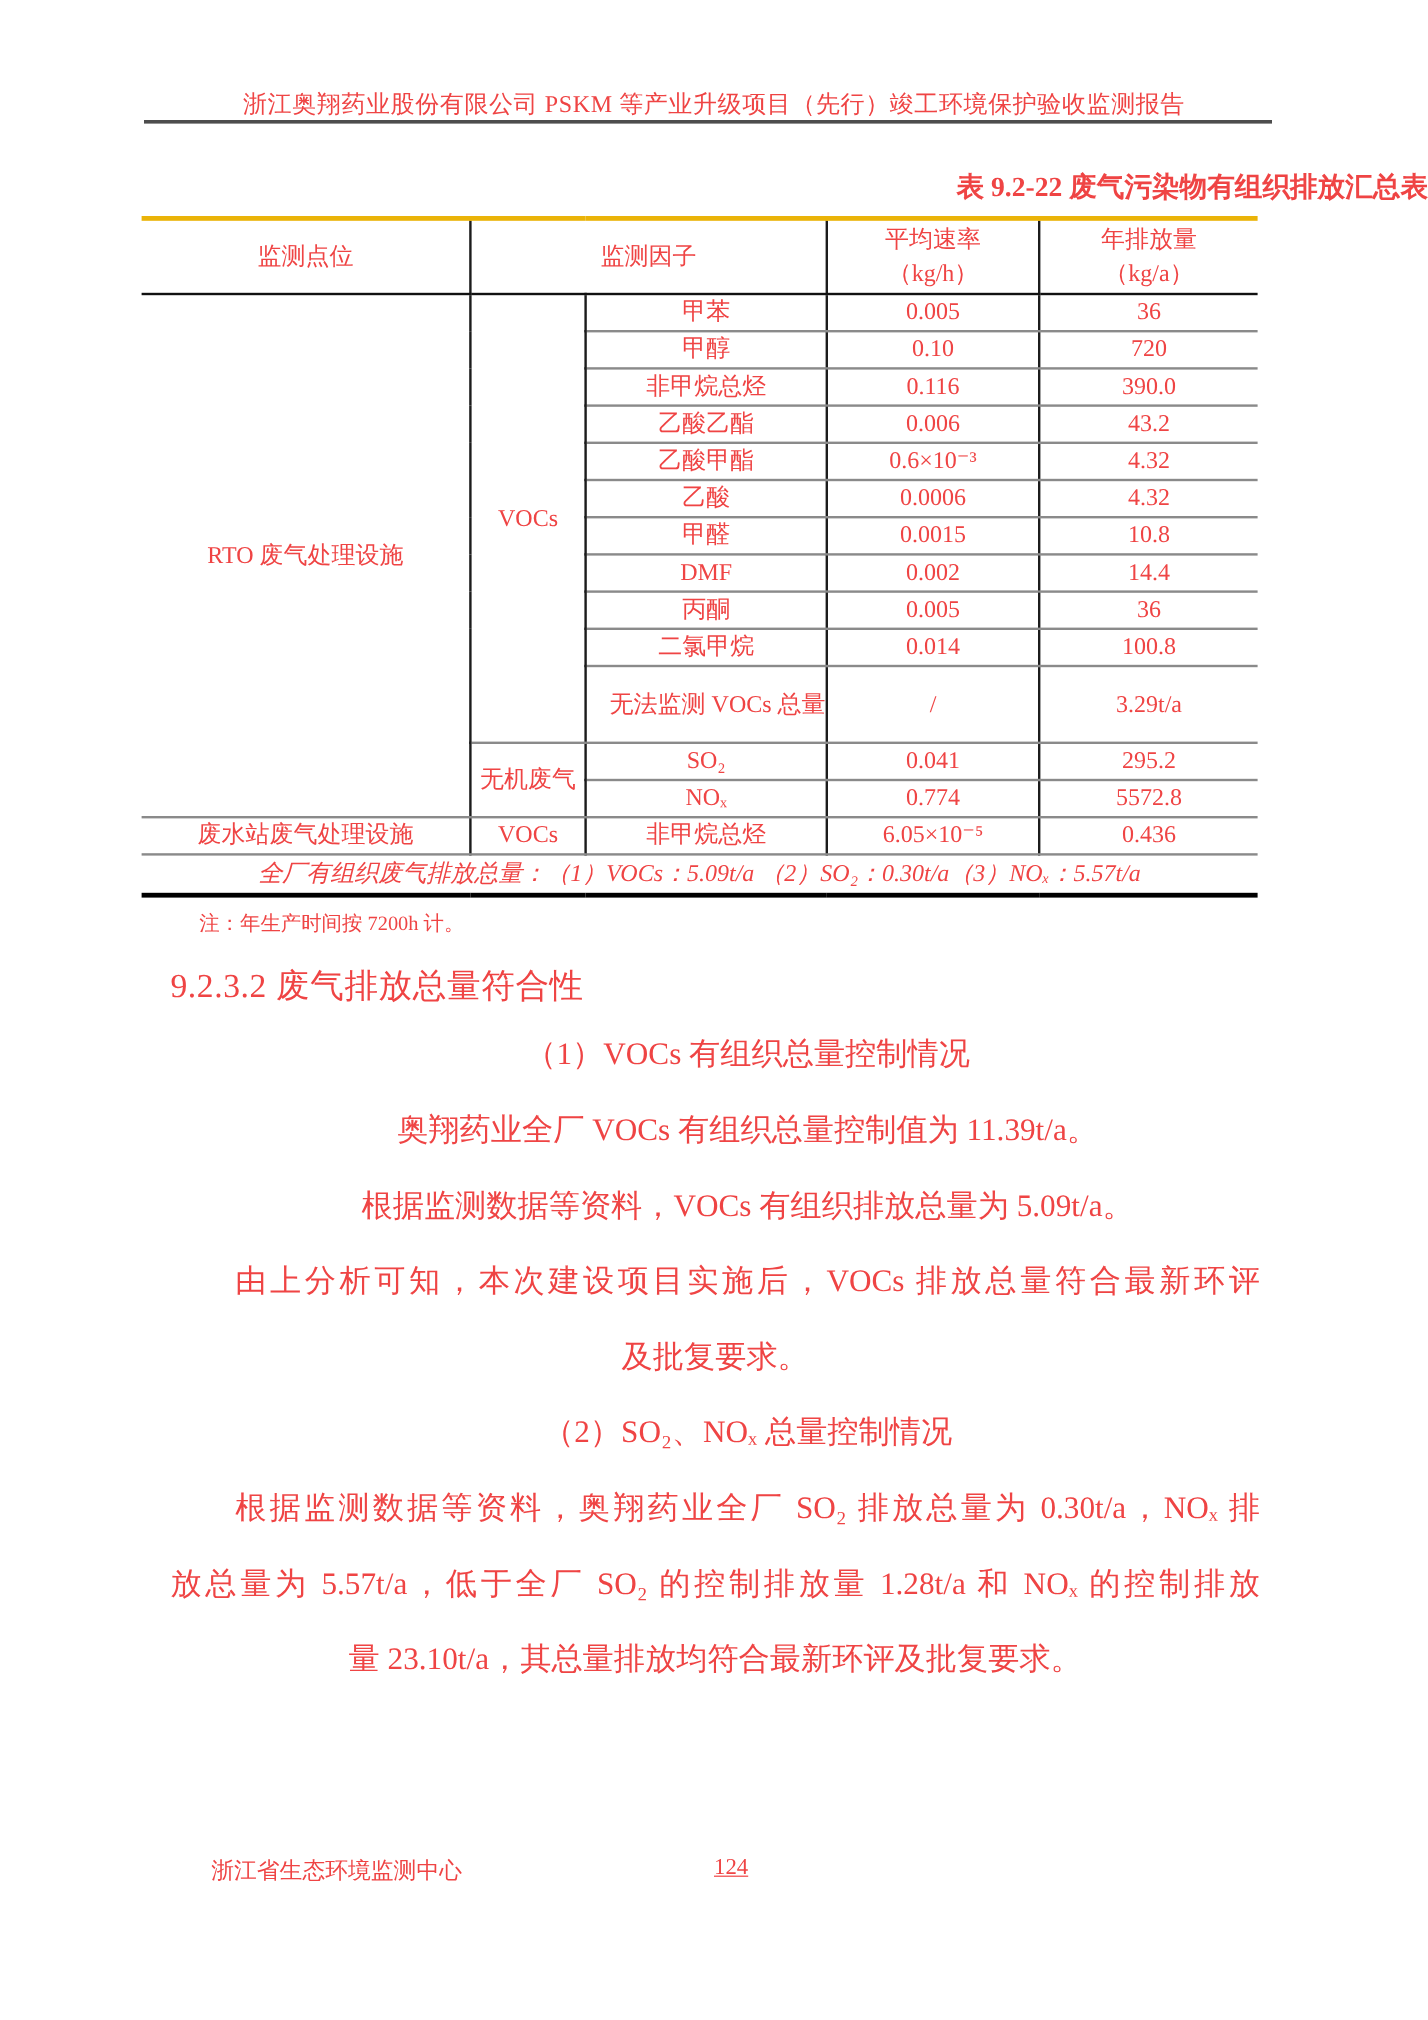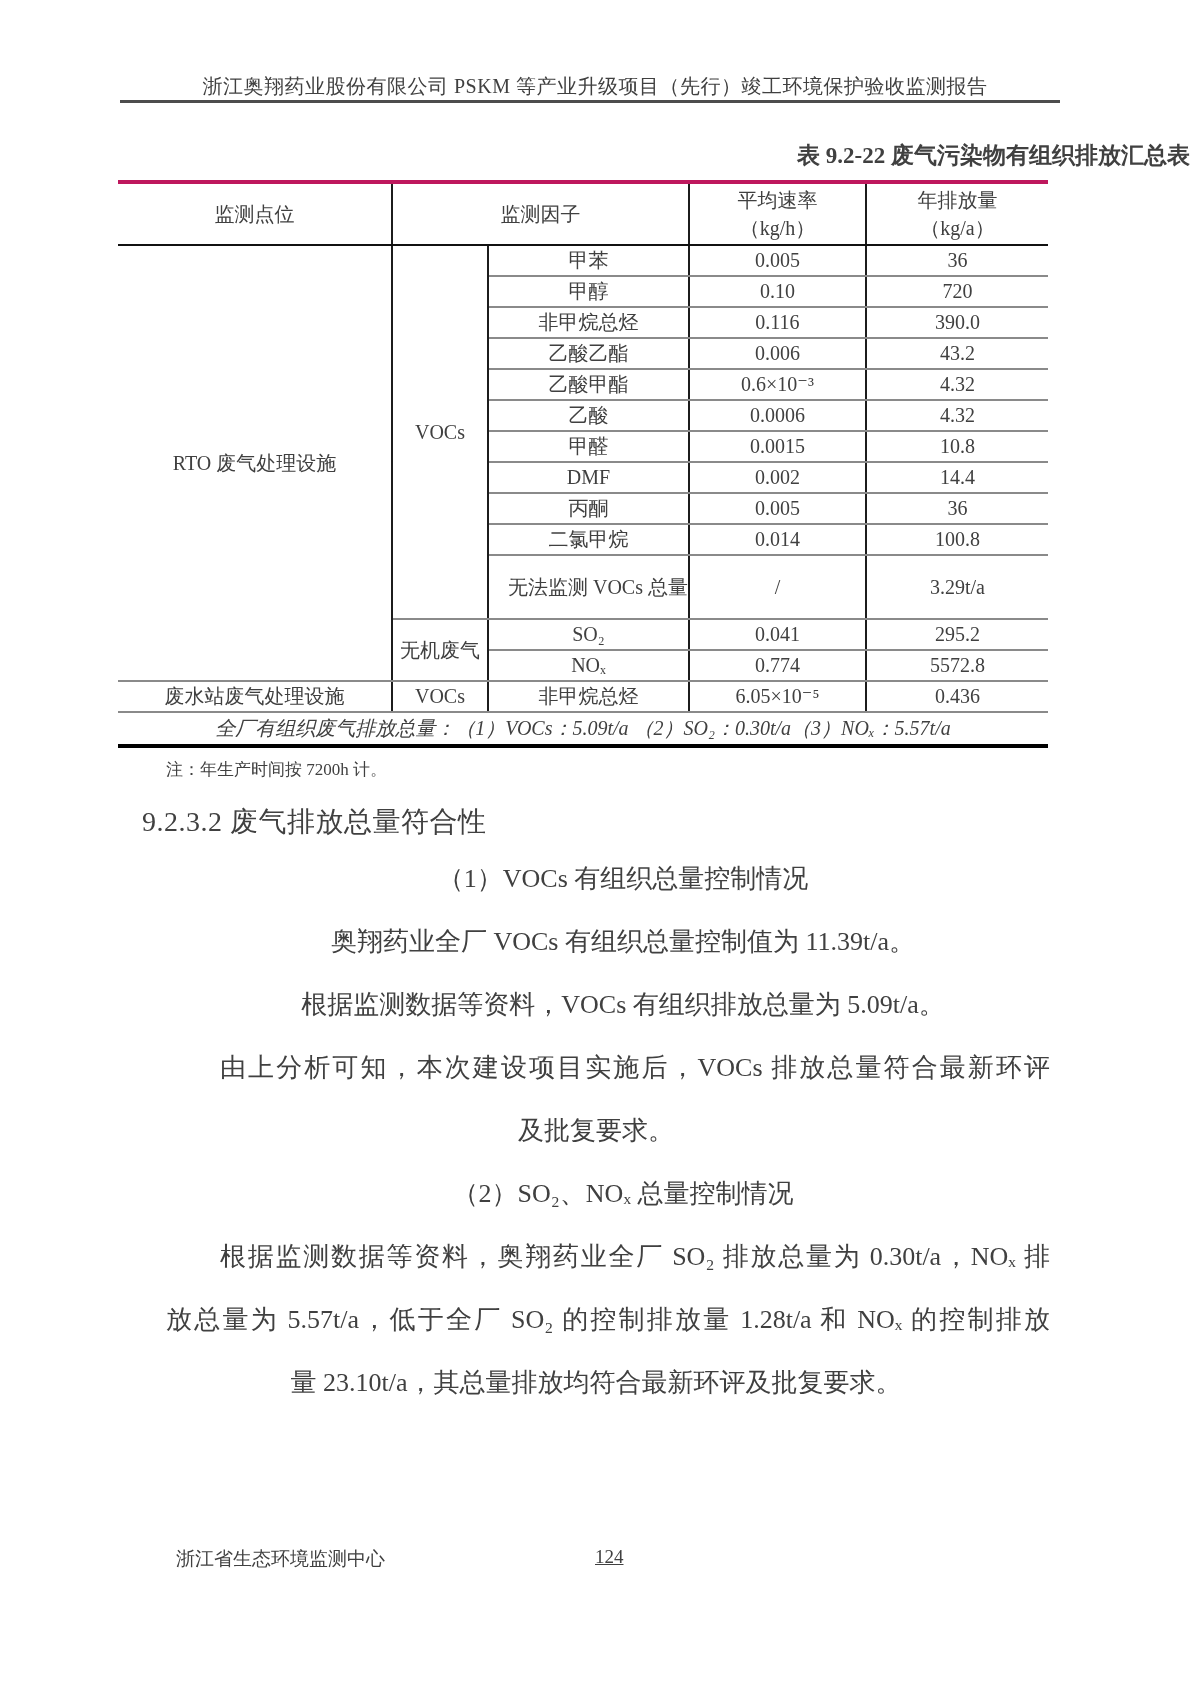--- a/index.html
+++ b/index.html
@@ -1,21 +1,21 @@
 <!DOCTYPE html>
 <html><head>
 <meta charset="utf-8">
 <style>
   html,body{margin:0;padding:0;background:#ffffff;}
   .page{
     position:relative;
     width:1190px;height:1683px;
     background:#ffffff;
     font-family:"Liberation Serif","DejaVu Serif","DejaVu Sans",serif;
-    color:#404040;
+    color:#ef4444;
     overflow:hidden;
   }
   .doc-header{
     position:absolute;top:73px;left:60px;width:1070px;
     text-align:center;font-size:20px;letter-spacing:0.5px;
   }
   .header-rule{
     position:absolute;top:100px;left:120px;width:940px;height:3px;
     background:#4d4d4d;
   }
@@ -23,21 +23,21 @@
     position:absolute;top:140px;left:0;width:1190px;
     text-align:right;font-size:23px;font-weight:bold;
   }
   table.emission{
     position:absolute;top:180px;left:118px;
     width:930px;
     border-collapse:collapse;
     table-layout:fixed;
     font-size:20px;
     text-align:center;
-    border-top:4px solid #be185d;
+    border-top:4px solid #eab308;
     border-bottom:4px solid #000;
   }
   table.emission td{
     border-left:2px solid #1c1c1c;
     border-right:2px solid #1c1c1c;
     border-top:2px solid #8a8a8a;
     border-bottom:2px solid #8a8a8a;
     padding:0;
     vertical-align:middle;
     line-height:27px;
@@ -66,21 +66,20 @@
   }
   .bline{
     line-height:63px;height:63px;
     text-align:center;white-space:nowrap;
   }
   .bline.indent{padding-left:54px;}
   .bline.fill{
     white-space:normal;
     text-align:justify;
     text-align-last:justify;
-    margin-left:24px;
   }
   .page-footer-org{
     position:absolute;top:1546px;left:176px;
     font-size:19px;
   }
   .page-footer-num{
     position:absolute;top:1546px;left:595px;
     font-size:19px;
     text-decoration:underline;
   }

